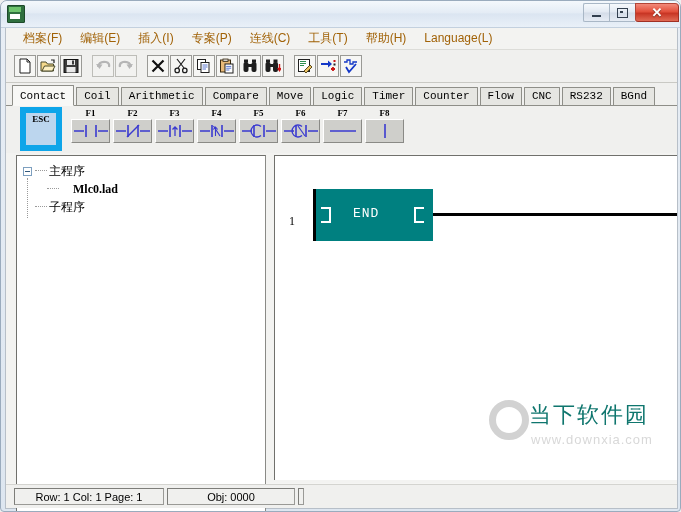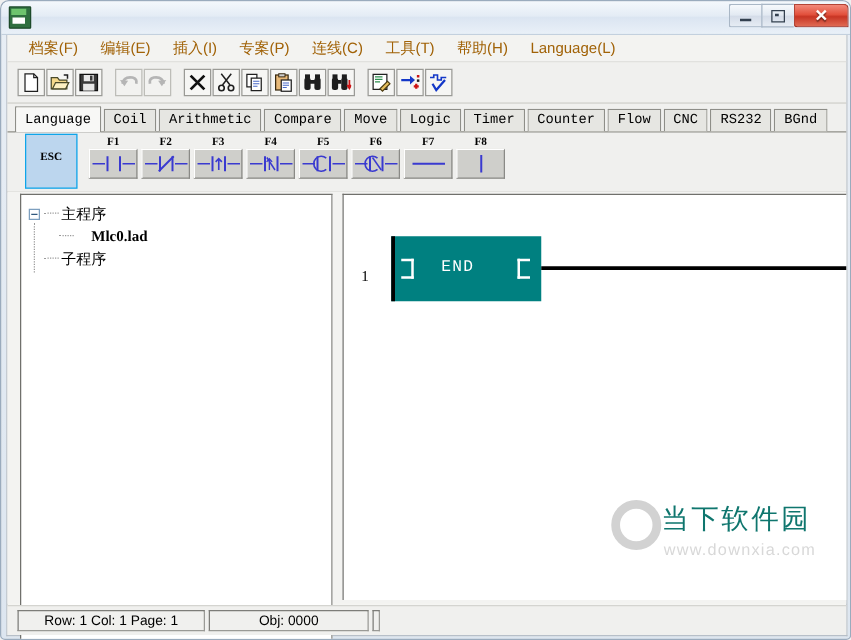--- a/index.html
+++ b/index.html
@@ -110,23 +110,23 @@
   }
   
   .palette{
     height:48px;background:#f0f0ee;
     border-bottom:1px solid #9a9a96;
     display:flex;align-items:flex-start;padding-left:14px;padding-top:1px;
     box-sizing:border-box;
   }
   .esc-cell{
     width:42px;height:44px;box-sizing:border-box;
-    background:#bcd6ee;border:1px solid #0ea5e9;
+    background:#bcd6ee;border:6px solid #0ea5e9;
     display:flex;flex-direction:column;align-items:center;
-    padding-top:12px;margin-right:8px;cursor:default;gap:33px;
+    padding-top:1px;margin-right:8px;cursor:default;gap:33px;
   }
   .esc-label{font-size:9px;font-family:"Liberation Serif",serif;color:#000;line-height:11px;font-weight:bold;}
   .esc-box{
     width:34px;height:28px;background:#ffffff;border:1px solid #8a8a86;
     display:flex;align-items:center;justify-content:center;box-sizing:border-box;
   }
   .fn-cell{
     width:41px;height:44px;box-sizing:border-box;
     display:flex;flex-direction:column;align-items:center;
     margin-right:1px;cursor:default;
@@ -398,21 +398,21 @@
 
       <div class="tb-btn">
         <svg class="tb-svg" width="16" height="16" viewBox="0 0 16 16">
           <path d="M1 4 h3 v-2 h3 v4 h3 v-2 h4" fill="none" stroke="#1438c8" stroke-width="1.3"></path>
           <path d="M3 9 l3 5 l7-8" fill="none" stroke="#1438c8" stroke-width="1.8"></path>
         </svg>
       </div>
     </div>
 
     <div class="tabstrip">
-      <div class="tab active">Language</div>
+      <div class="tab active">Contact</div>
       <div class="tab">Coil</div>
       <div class="tab">Arithmetic</div>
       <div class="tab">Compare</div>
       <div class="tab">Move</div>
       <div class="tab">Logic</div>
       <div class="tab">Timer</div>
       <div class="tab">Counter</div>
       <div class="tab">Flow</div>
       <div class="tab">CNC</div>
       <div class="tab">RS232</div>

